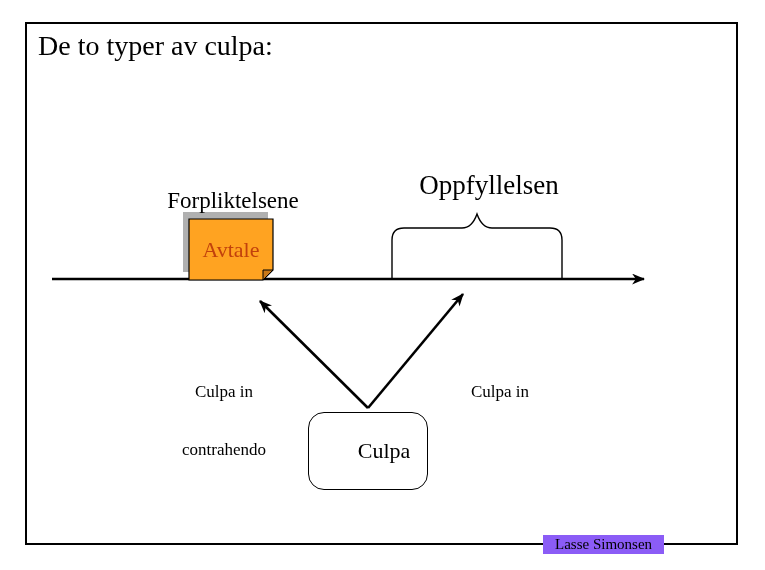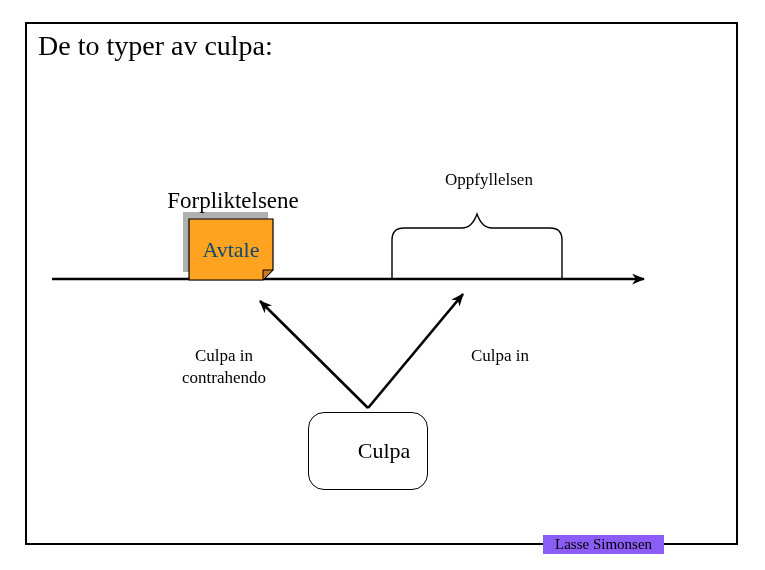--- a/index.html
+++ b/index.html
@@ -33,34 +33,34 @@
     white-space: nowrap;
   }
   .title {
     position: absolute;
     left: 38px; top: 30px;
     z-index: 3;
     font-size: 28px;
     white-space: nowrap;
   }
   .lbl-forpliktelsene { left: 158px; top: 188px; width: 150px; font-size: 23px; }
-  .lbl-oppfyllelsen  { left: 414px; top: 170px; width: 150px; font-size: 17px; }
+  .lbl-oppfyllelsen  { left: 414px; top: 170px; width: 150px; font-size: 27px; }
   .avtale-text {
     position: absolute;
     left: 189px; top: 219px;
     width: 84px; height: 61px;
     z-index: 3;
     display: flex; align-items: center; justify-content: center;
     font-size: 22px;
-    color: #0c4a6e;
+    color: #c2410c;
   }
   .two-line { font-size: 17px; line-height: 1.3; }
   .lbl-contrahendo { left: 154px; top: 345px; width: 140px; }
   .lbl-contractu   { left: 430px; top: 345px; width: 140px; }
-  .two-line span { display: block; }
+  .two-line span { display: block; margin-top: 36px; }
   .culpa-box {
     position: absolute;
     left: 308px; top: 412px;
     width: 120px; height: 78px;
     z-index: 3;
     border: 1.4px solid #000000;
     border-radius: 16px;
     background: #ffffff;
     display: flex; align-items: center; justify-content: center;
     font-size: 22px;

